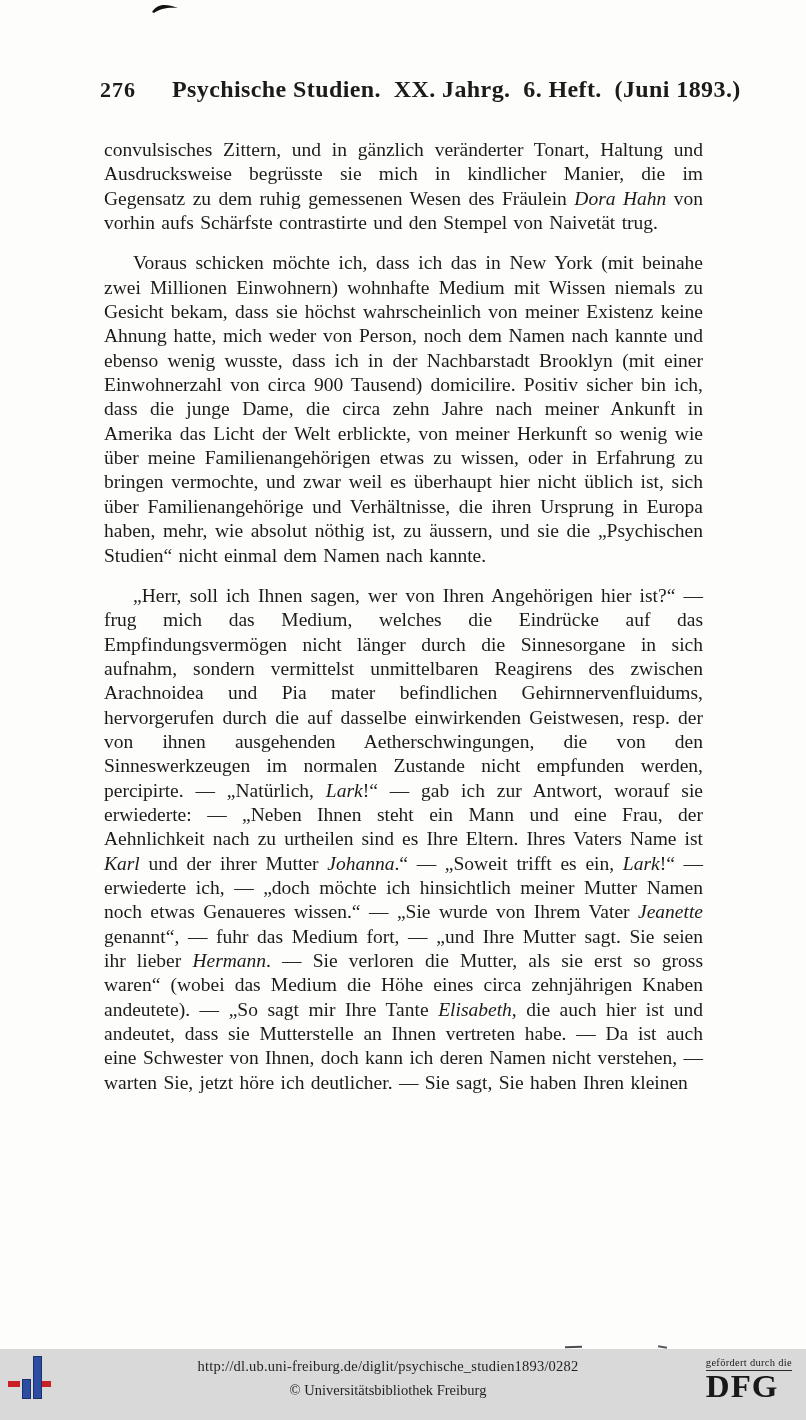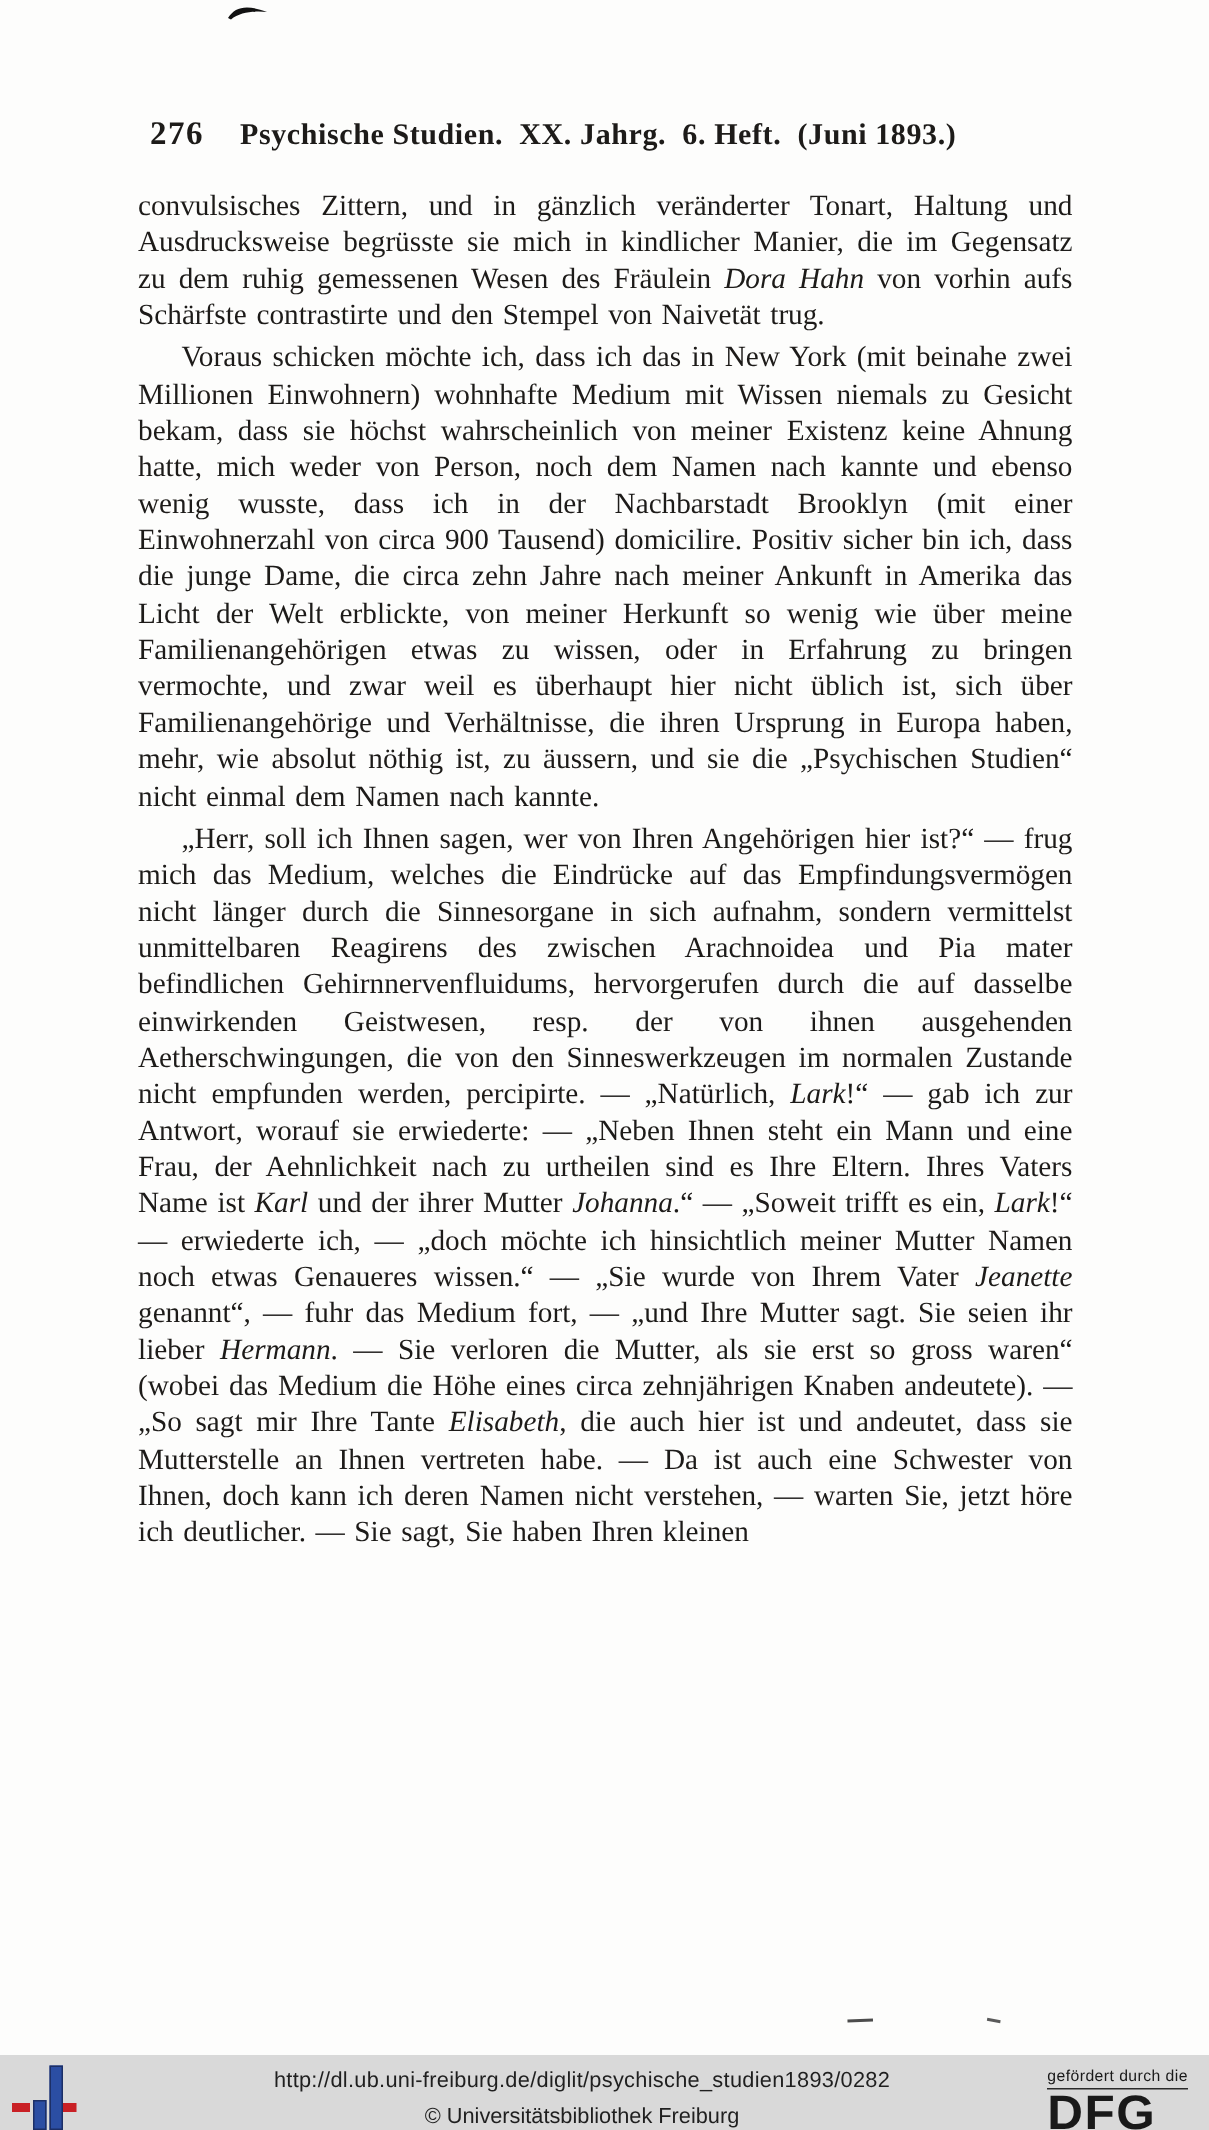--- a/index.html
+++ b/index.html
@@ -22,39 +22,39 @@
   }
   
   .ink-mark{position:absolute;left:150px;top:2px;width:32px;height:14px;}
   
   .header{
     position:absolute;top:76px;left:100px;width:632px;
     display:flex;align-items:baseline;
     font-weight:bold;
   }
   .page-number{font-size:22px;letter-spacing:1px;}
-  .header-title{font-size:20px;margin-left:24px;letter-spacing:0.4px;white-space:pre;}
+  .header-title{font-size:24px;margin-left:36px;letter-spacing:0.4px;white-space:pre;}
   
   .body-text{
     position:absolute;top:122px;left:88px;width:631px;
     font-size:19.5px;line-height:24.35px;
     text-align:justify;
     word-spacing:1.5px;
   }
-  .para{margin:4px;}
+  .para{margin:16px;}
   .para.indent{text-indent:29px;}
   .it{font-style:italic;}
   
   .artifact-dash-a{position:absolute;left:565px;top:1346px;width:17px;height:2px;background:#4c4c4c;transform:rotate(-2deg);}
   .artifact-dash-b{position:absolute;left:658px;top:1346px;width:9px;height:2px;background:#5a5a5a;transform:rotate(10deg);}
   
   .footer{
-    position:absolute;left:0;bottom:0;width:806px;height:50px;
+    position:absolute;left:0;bottom:0;width:806px;height:71px;
     background:var(--footer-gray);
-    font-family:Liberation Sans, sans-serif;
+    font-family:Liberation Serif, serif;
   }
   .diglit-logo{position:absolute;left:0;top:0;width:56px;height:58px;}
   .diglit-logo .dash{position:absolute;background:var(--logo-red);}
   .diglit-logo .dash.l{left:8px;top:32px;width:12px;height:6px;}
   .diglit-logo .dash.r{left:42px;top:32px;width:9px;height:6px;}
   .diglit-logo .bar{position:absolute;background:var(--logo-blue);border:1.5px solid var(--logo-blue-dark);box-sizing:border-box;}
   .diglit-logo .bar.short{left:22px;top:30px;width:9px;height:20px;}
   .diglit-logo .bar.tall{left:33px;top:7px;width:9px;height:43px;}
   .footer-center{
     position:absolute;left:100px;right:130px;top:0;height:58px;

